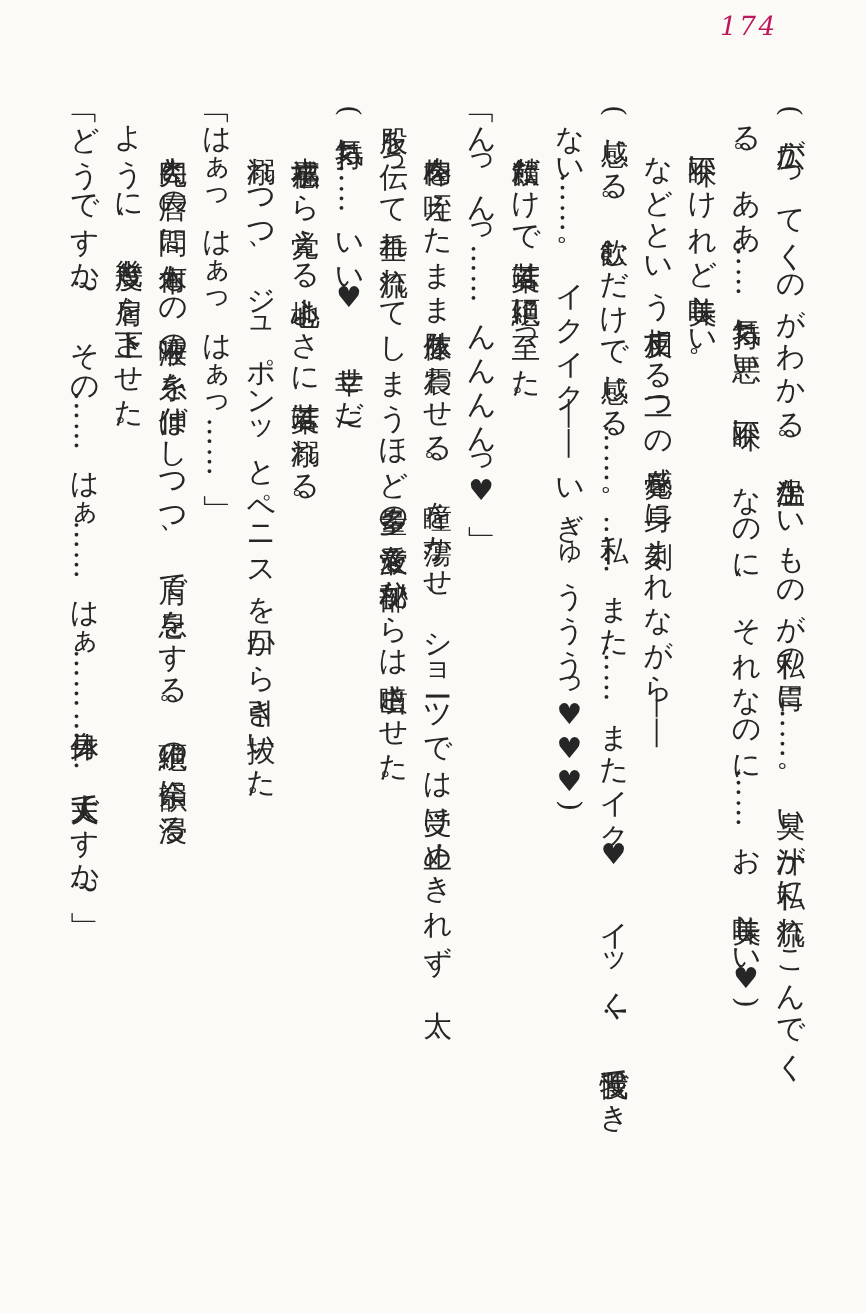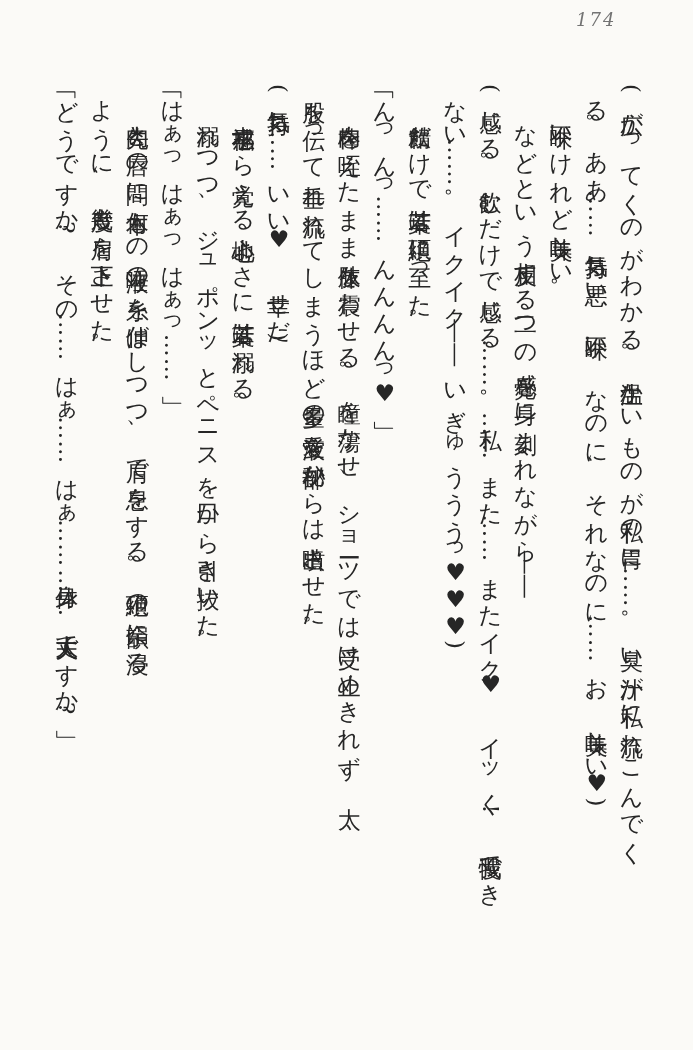--- a/index.html
+++ b/index.html
@@ -13,24 +13,24 @@
     height: 1050px;
     margin: 0 auto;
     background: #fbfaf7;
     overflow: hidden;
     font-family: "DejaVu Serif", "Liberation Serif", serif;
   }
   .page-number {
     position: absolute;
     top: 9px;
     left: 576px;
-    font-size: 18px;
+    font-size: 21px;
     font-style: italic;
     letter-spacing: 2px;
-    color: #737373;
+    color: #be185d;
   }
   .text-area {
     position: absolute;
     top: 84px;
     right: 44px;
     height: 918px;
     writing-mode: vertical-rl;
     text-orientation: mixed;
     font-size: 23px;
     line-height: 35.3px;

